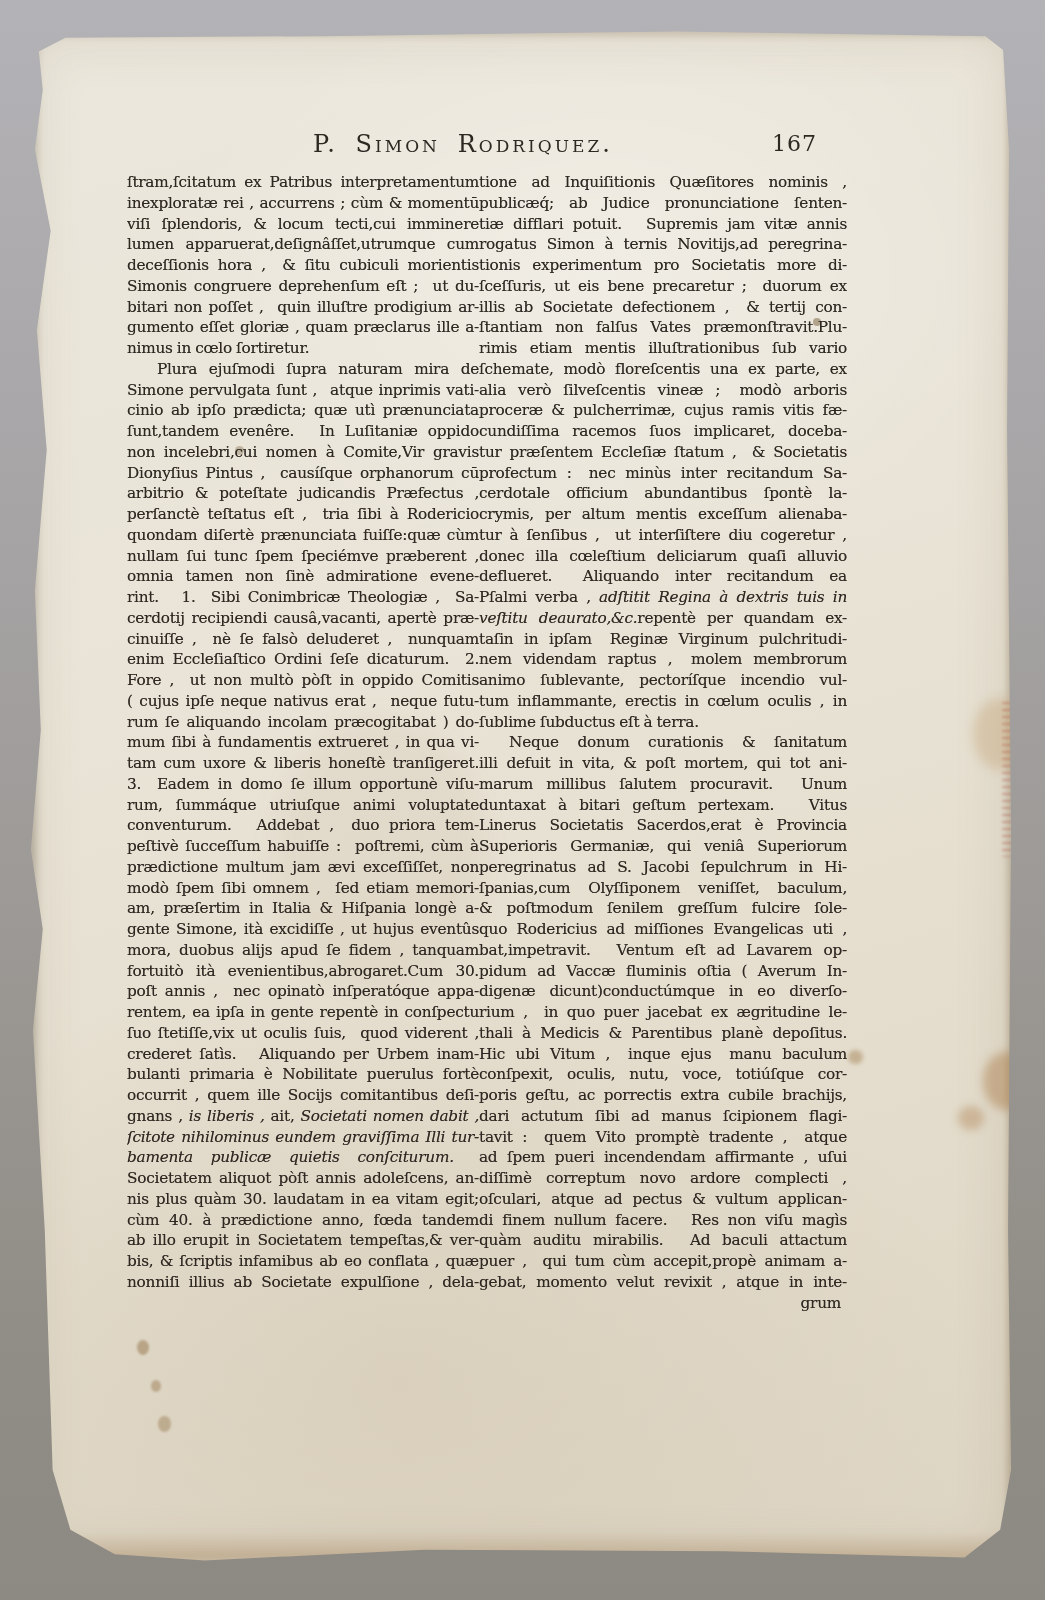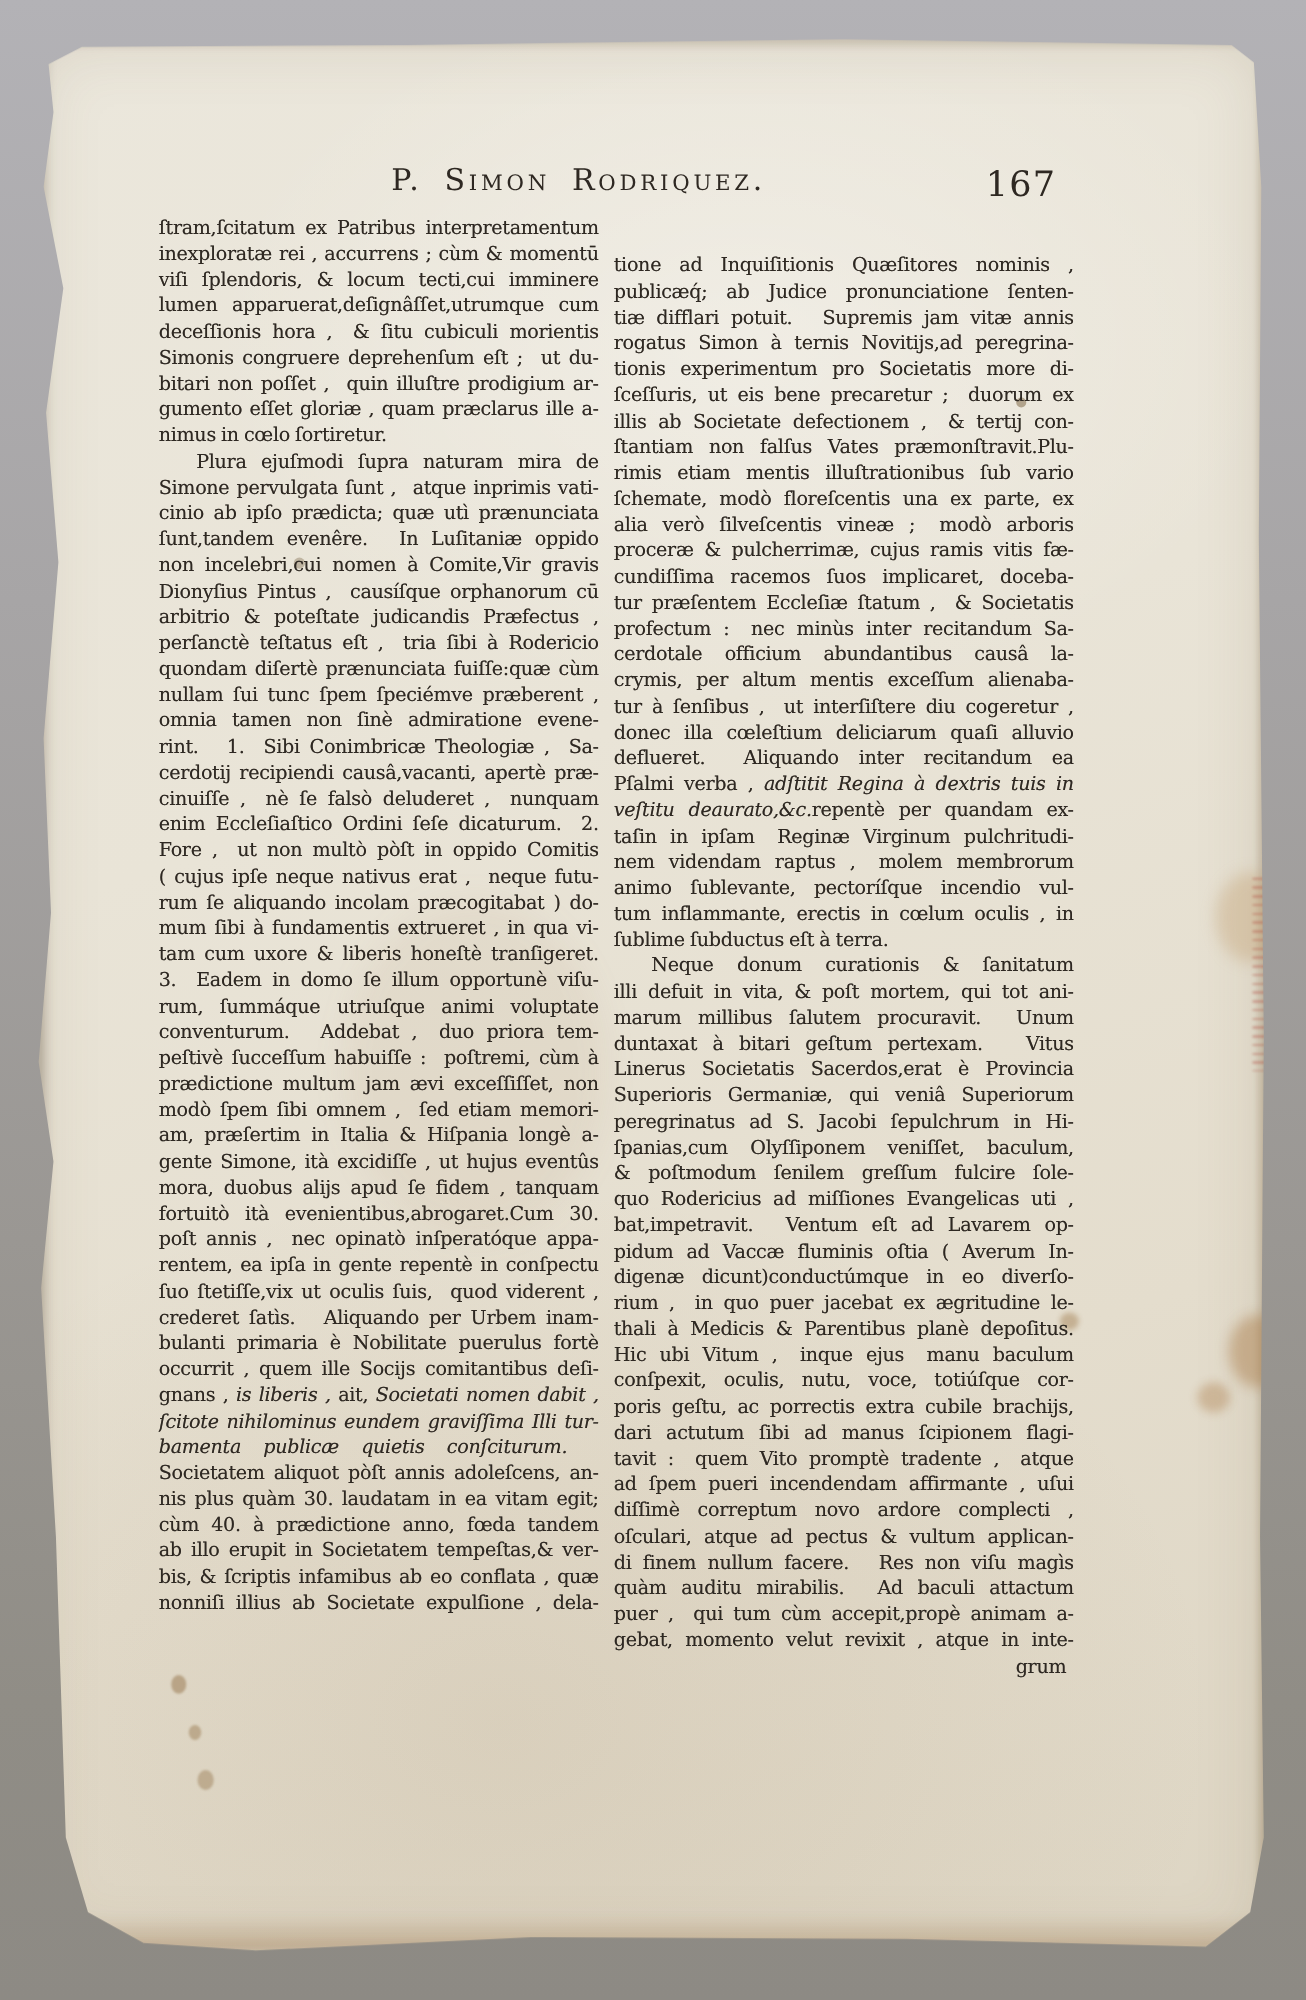--- a/index.html
+++ b/index.html
@@ -52,29 +52,29 @@
   .s7{left:210px;top:416px;width:9px;height:9px;background:rgba(115,92,60,.35);filter:blur(.5px);}
   .red-marks{position:absolute;left:977px;top:672px;width:13px;height:155px;
     background:repeating-linear-gradient(180deg,rgba(175,62,52,.55) 0 2px,transparent 2px 7px);
     filter:blur(1px);opacity:.55;}
   .header{position:absolute;left:102px;top:100px;width:724px;height:36px;}
   .title{
     position:absolute;left:0;right:52px;top:0;text-align:center;
     font-variant:small-caps;font-size:24px;letter-spacing:3px;word-spacing:7px;
     color:var(--ink,#2e2822);
   }
-  .folio{position:absolute;right:6px;top:1px;font-size:28px;letter-spacing:1px;color:var(--ink,#2e2822);}
+  .folio{position:absolute;right:34px;top:1px;font-size:22px;letter-spacing:1px;color:var(--ink,#2e2822);}
   .col{
     position:absolute;top:142px;font-size:15.3px;
     letter-spacing:-0.25px;word-spacing:-0.5px;
     color:var(--ink,#2e2822);
     text-shadow:0 0 .4px rgba(46,40,34,.55);
   }
   .colL{left:102px;width:352px;}
-  .colR{left:466px;width:368px;margin-top:30px;}
+  .colR{left:454px;width:368px;}
   .ln{line-height:20.75px;height:20.75px;text-align:justify;text-align-last:justify;overflow:hidden;}
   .ln.e{text-align-last:left;}
   .ln.ji{text-indent:30px;}
   .ln.cw{text-align-last:right;padding-right:6px;}
   em{font-style:italic;}
 </style>
 </head>
 <body style="--ink: #2e2822;">
 
 <div class="scene">
@@ -165,21 +165,21 @@
         <div class="ln j">ſceſſuris, ut eis bene precaretur ;  duorum ex</div>
         <div class="ln j">illis ab Societate defectionem ,  &amp; tertij con-</div>
         <div class="ln j">ſtantiam non falſus Vates præmonſtravit.Plu-</div>
         <div class="ln j">rimis etiam mentis illuſtrationibus ſub vario</div>
         <div class="ln j">ſchemate, modò floreſcentis una ex parte, ex</div>
         <div class="ln j">alia verò ſilveſcentis vineæ ;  modò arboris</div>
         <div class="ln j">proceræ &amp; pulcherrimæ, cujus ramis vitis fæ-</div>
         <div class="ln j">cundiſſima racemos ſuos implicaret, doceba-</div>
         <div class="ln j">tur præſentem Eccleſiæ ſtatum ,  &amp; Societatis</div>
         <div class="ln j">profectum :  nec minùs inter recitandum Sa-</div>
-        <div class="ln j">cerdotale officium abundantibus causâ la-</div>
+        <div class="ln j">cerdotale officium abundantibus ſpontè la-</div>
         <div class="ln j">crymis, per altum mentis exceſſum alienaba-</div>
         <div class="ln j">tur à ſenſibus ,  ut interſiſtere diu cogeretur ,</div>
         <div class="ln j">donec illa cœleſtium deliciarum quaſi alluvio</div>
         <div class="ln j">deflueret.   Aliquando inter recitandum ea</div>
         <div class="ln j">Pſalmi verba , <em>adſtitit Regina à dextris tuis in</em></div>
         <div class="ln j"><em>veſtitu deaurato,&amp;c.</em>repentè per quandam ex-</div>
         <div class="ln j">taſin in ipſam  Reginæ Virginum pulchritudi-</div>
         <div class="ln j">nem videndam raptus ,  molem membrorum</div>
         <div class="ln j">animo ſublevante, pectoríſque incendio vul-</div>
         <div class="ln j">tum inflammante, erectis in cœlum oculis , in</div>

